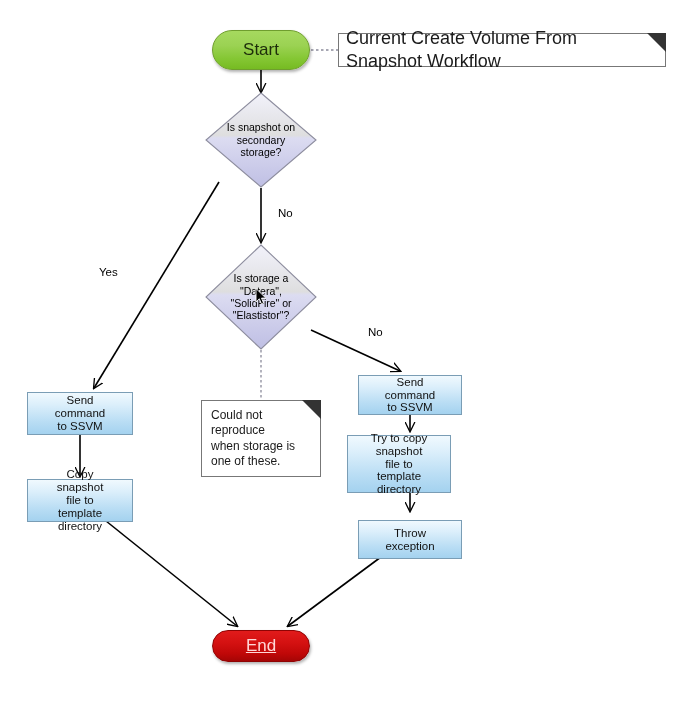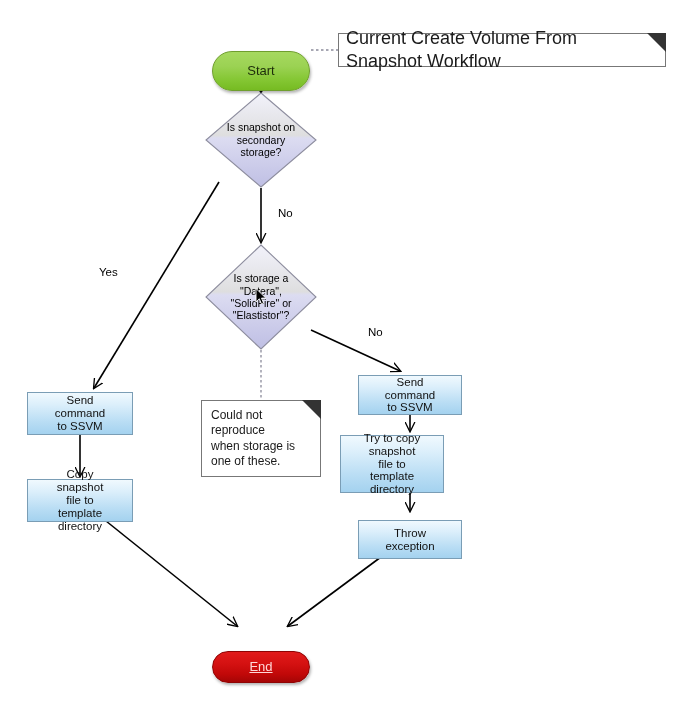--- a/index.html
+++ b/index.html
@@ -34,23 +34,22 @@
     align-items: center;
     justify-content: center;
     text-align: center;
     color: #000000;
     line-height: 1.12;
   }
 
   
   .terminal {
     border-radius: 999px;
-    font-size: 13px;
+    font-size: 17px;
     box-shadow: 1px 2px 3px rgba(0,0,0,0.30);
-    margin-top: 21px;
   }
   .terminal-start {
     background: linear-gradient(to bottom, #a6d95f 0%, #9bd253 38%, #85c734 72%, #76bb22 100%);
     border: 1px solid #6f9e2e;
     color: #1d2d0a;
   }
   .terminal-end {
     background: linear-gradient(to bottom, #e11b1b 0%, #d41111 40%, #c00808 75%, #a50505 100%);
     border: 1px solid #8f0404;
     color: #ffd7d7;
@@ -228,21 +227,21 @@
 reproduce
 when storage is
 one of these.</span>
   </div>
 
   <div class="node process" style="left:358px; top:375px; width:104px; height:40px;">
     <span class="note-text">Send command
 to SSVM</span>
   </div>
 
-  <div class="node process" style="left:340px; top:435px; width:104px; height:58px;">
+  <div class="node process" style="left:347px; top:435px; width:104px; height:58px;">
     <span class="note-text">Try to copy
 snapshot file to
 template
 directory</span>
   </div>
 
   <div class="node process" style="left:358px; top:520px; width:104px; height:39px;">
     <span class="note-text">Throw
 exception</span>
   </div>

